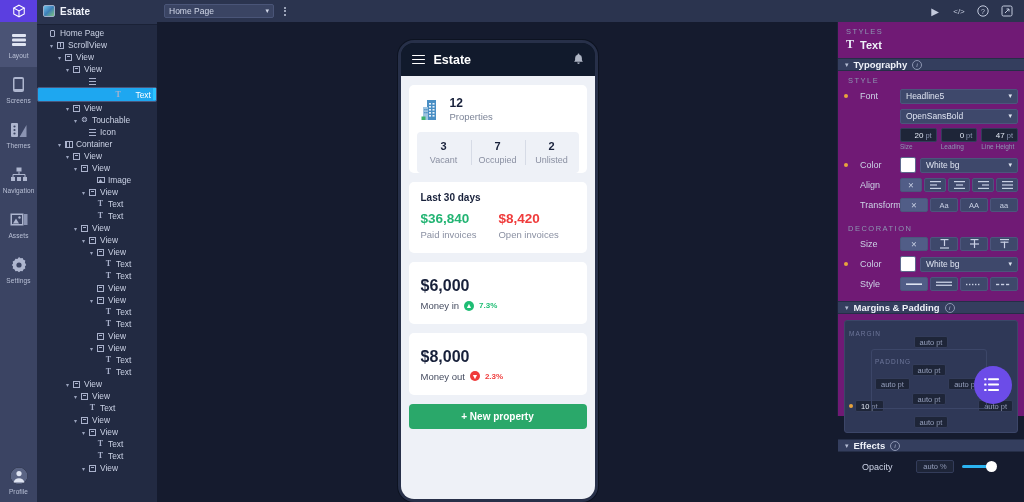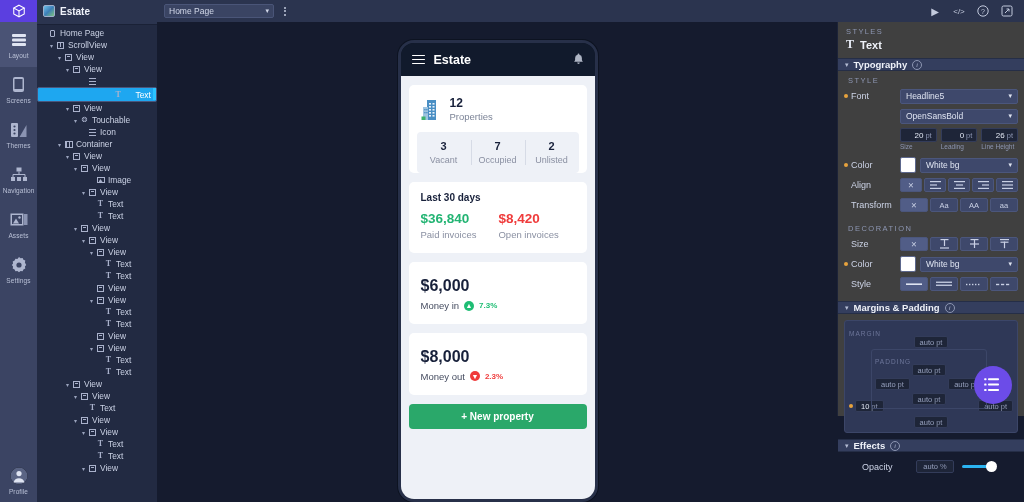--- a/index.html
+++ b/index.html
@@ -92,34 +92,34 @@
   .inv-v{font-size:13.5px;font-weight:bold;line-height:1.3;}
   .inv-l{font-size:9.5px;color:#8a90a2;line-height:1.4;}
   .money-v{font-size:16px;font-weight:bold;color:#17203a;line-height:1.3;}
   .money-row{display:flex;align-items:center;gap:5px;margin-top:3px;}
   .money-l{font-size:9.5px;color:#454c60;}
   .badge{width:10px;height:10px;border-radius:50%;display:flex;align-items:center;justify-content:center;color:#fff;font-size:7px;line-height:1;}
   .pct{font-size:8px;font-weight:bold;}
   .newbtn{height:25px;background:#2aa86a;border-radius:4px;display:flex;align-items:center;justify-content:center;color:#fff;font-size:10px;font-weight:bold;margin-top:2px;}
 
   
-  .styles{position:absolute;right:0;top:0;width:186px;height:416px;background:#404040;display:flex;flex-direction:column;border-left:1px solid #1c2338;}
+  .styles{position:absolute;right:0;top:0;width:186px;height:416px;background:#701a75;display:flex;flex-direction:column;border-left:1px solid #1c2338;}
   .st-tabs{height:22px;display:flex;flex:0 0 22px;}
   .st-tab{flex:1;display:flex;align-items:center;justify-content:center;background:#222a42;border-right:1px solid #1c2338;color:#c3cadd;font-size:11px;}
   .st-tab.active{background:#3b4566;}
   .st-sect-lbl{font-size:7.5px;letter-spacing:1.4px;color:#8d96b2;padding:5px 8px 1px;}
   .st-title{display:flex;align-items:center;gap:6px;padding:0 8px 6px;}
   .st-title-t{font-size:11px;font-weight:bold;color:#eef1f8;}
   .acc{height:17px;background:#343e5e;display:flex;align-items:center;gap:5px;padding:0 7px;border-top:1px solid #252e47;border-bottom:1px solid #252e47;}
   .acc-car{font-size:7px;color:#b5bdd4;}
   .acc-t{font-size:9.5px;font-weight:bold;color:#eef1f8;}
   .info{width:8px;height:8px;border-radius:50%;border:1px solid #8d96b2;color:#8d96b2;font-size:6px;display:flex;align-items:center;justify-content:center;font-style:italic;font-weight:bold;}
   .sub-lbl{font-size:7.5px;letter-spacing:1.5px;color:#8d96b2;padding:5px 10px 3px;}
   .row{display:flex;align-items:center;min-height:16px;margin:0 6px 4px;gap:4px;}
-  .row-lbl{width:52px;flex:0 0 52px;font-size:9px;color:#ccd3e6;display:flex;align-items:center;gap:3px;}
+  .row-lbl{width:52px;flex:0 0 52px;font-size:9px;color:#ccd3e6;display:flex;align-items:center;gap:12px;}
   .dot{width:4px;height:4px;border-radius:50%;background:#e8a33d;flex:0 0 4px;}
   .dot.hide{background:transparent;}
   .sel{flex:1;height:15px;background:#3e486b;border:1px solid #4b567c;border-radius:2px;display:flex;align-items:center;justify-content:space-between;padding:0 5px;box-sizing:border-box;font-size:8.5px;color:#dfe4f1;}
   .numrow{display:flex;gap:4px;margin:0 6px 2px;padding-left:56px;}
   .numwrap{flex:1;display:flex;flex-direction:column;align-items:flex-start;}
   .numfield{width:100%;height:14px;background:#1e2538;border:1px solid #333c5a;border-radius:2px;box-sizing:border-box;display:flex;align-items:center;justify-content:flex-end;gap:2px;padding:0 4px;font-size:8px;color:#e3e8f4;}
   .unit{color:#8d96b2;font-size:7.5px;}
   .numcap{font-size:6.5px;color:#8d96b2;margin-top:1px;}
   .swatch{width:14px;height:14px;background:#fff;border:1px solid #5c678c;border-radius:2px;flex:0 0 14px;}
   .segs{flex:1;display:flex;gap:2px;}
@@ -763,21 +763,21 @@
       </span>
       <span class="numwrap">
         <span class="numfield">
           <span>0</span>
           <span class="unit">pt</span>
         </span>
         <span class="numcap">Leading</span>
       </span>
       <span class="numwrap">
         <span class="numfield">
-          <span>26</span>
+          <span>47</span>
           <span class="unit">pt</span>
         </span>
         <span class="numcap">Line Height</span>
       </span>
     </div>
 
     <div class="row" style="margin-top:5px;">
       <span class="row-lbl">
         <i class="dot"></i>
         <span>Color</span>

